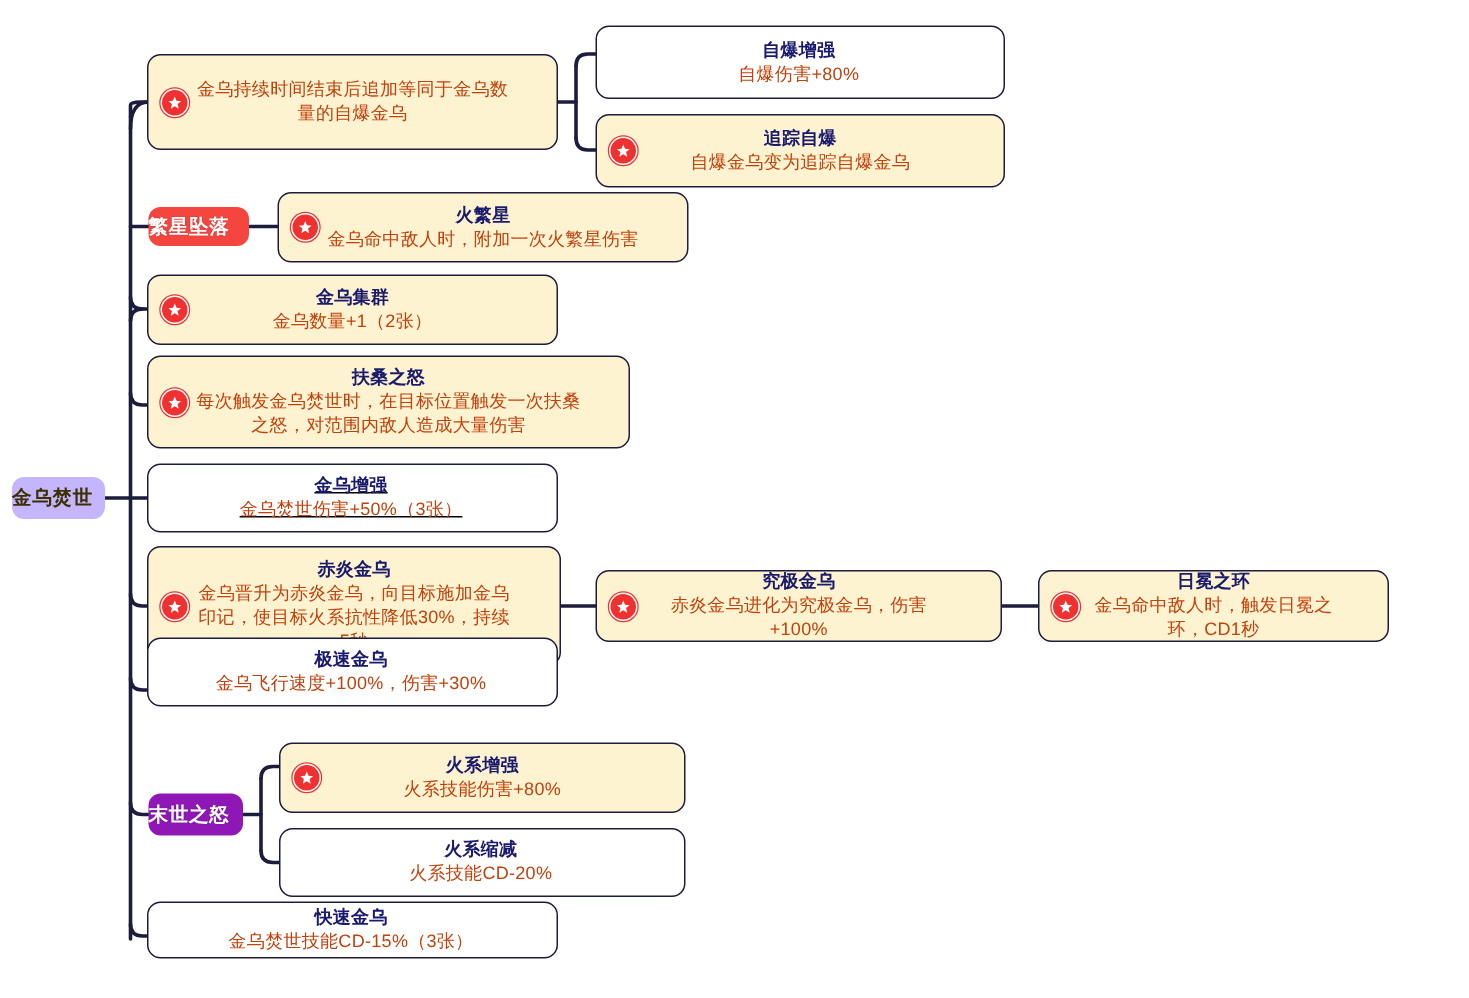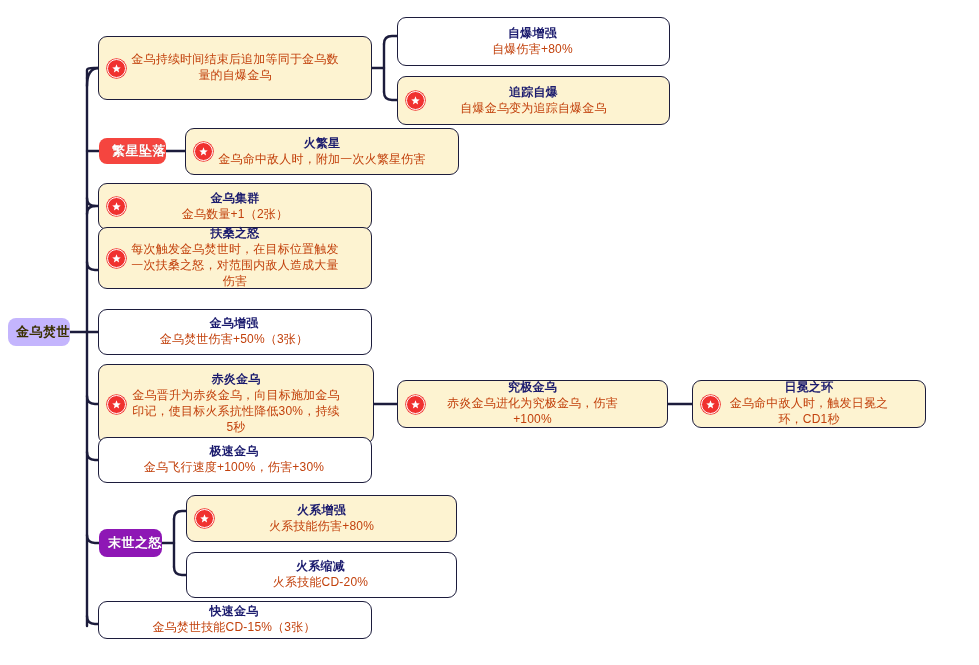--- a/index.html
+++ b/index.html
@@ -79,21 +79,21 @@
   .spacer { flex: 0 0 auto; width: 23px; }
   .badge {
     position: absolute;
     box-sizing: border-box;
     border-radius: 8px;
     color: #ffffff;
     font-size: 13px;
     font-weight: 700;
     display: flex;
     align-items: center;
-    justify-content: flex-end;
+    justify-content: flex-start;
     letter-spacing: 0.5px;
     text-shadow: 0 0 1px rgba(0,0,0,0.25);
   }
   .badge.root  { background: #c4b5fd; color: #3a3000; text-shadow:none; }
   .badge.red   { background: #f5453f; }
   .badge.purple{ background: #8e17b5; }
 </style>
 </head>
 <body>
 
@@ -210,34 +210,34 @@
           <polygon points="5,0.4 6.3,3.6 9.7,3.8 7.1,6.0 7.9,9.4 5,7.5 2.1,9.4 2.9,6.0 0.3,3.8 3.7,3.6" fill="#ffffff"></polygon>
         </svg>
       </span>
     <span class="textwrap">
       <span class="title">金乌集群</span>
       <span class="desc">金乌数量+1（2张）</span>
     </span>
     <span class="spacer"></span>
   </div>
 
-  <div class="node cream" style="left:98px; top:227px; width:274px; height:62px;">
+  <div class="node cream" style="left:98px; top:237px; width:322px; height:62px;">
     <span class="staricon">
         <svg width="9" height="9" viewBox="0 0 10 10">
           <polygon points="5,0.4 6.3,3.6 9.7,3.8 7.1,6.0 7.9,9.4 5,7.5 2.1,9.4 2.9,6.0 0.3,3.8 3.7,3.6" fill="#ffffff"></polygon>
         </svg>
       </span>
     <span class="textwrap">
       <span class="title">扶桑之怒</span>
       <span class="desc">每次触发金乌焚世时，在目标位置触发一次扶桑之怒，对范围内敌人造成大量伤害</span>
     </span>
     <span class="spacer"></span>
   </div>
 
-  <div class="node plain" style="left:98px; top:309px; width:274px; height:46px;">
+  <div class="node plain" style="left:98px; top:309px; width:274px; height:46px;text-decoration:underline;">
     <span class="textwrap">
       <span class="title">金乌增强</span>
       <span class="desc">金乌焚世伤害+50%（3张）</span>
     </span>
   </div>
 
   <div class="node cream" style="left:98px; top:364px; width:276px; height:80px;">
     <span class="staricon">
         <svg width="9" height="9" viewBox="0 0 10 10">
           <polygon points="5,0.4 6.3,3.6 9.7,3.8 7.1,6.0 7.9,9.4 5,7.5 2.1,9.4 2.9,6.0 0.3,3.8 3.7,3.6" fill="#ffffff"></polygon>
@@ -269,21 +269,21 @@
           <polygon points="5,0.4 6.3,3.6 9.7,3.8 7.1,6.0 7.9,9.4 5,7.5 2.1,9.4 2.9,6.0 0.3,3.8 3.7,3.6" fill="#ffffff"></polygon>
         </svg>
       </span>
     <span class="textwrap">
       <span class="title">日冕之环</span>
       <span class="desc">金乌命中敌人时，触发日冕之环，CD1秒</span>
     </span>
     <span class="spacer"></span>
   </div>
 
-  <div class="node plain" style="left:98px; top:437px; width:274px; height:46px;">
+  <div class="node plain" style="left:98px; top:425px; width:274px; height:46px;">
     <span class="textwrap">
       <span class="title">极速金乌</span>
       <span class="desc">金乌飞行速度+100%，伤害+30%</span>
     </span>
   </div>
 
   <div class="node cream" style="left:186px; top:495px; width:271px; height:47px;gap:46px;">
     <span class="staricon">
         <svg width="9" height="9" viewBox="0 0 10 10">
           <polygon points="5,0.4 6.3,3.6 9.7,3.8 7.1,6.0 7.9,9.4 5,7.5 2.1,9.4 2.9,6.0 0.3,3.8 3.7,3.6" fill="#ffffff"></polygon>

